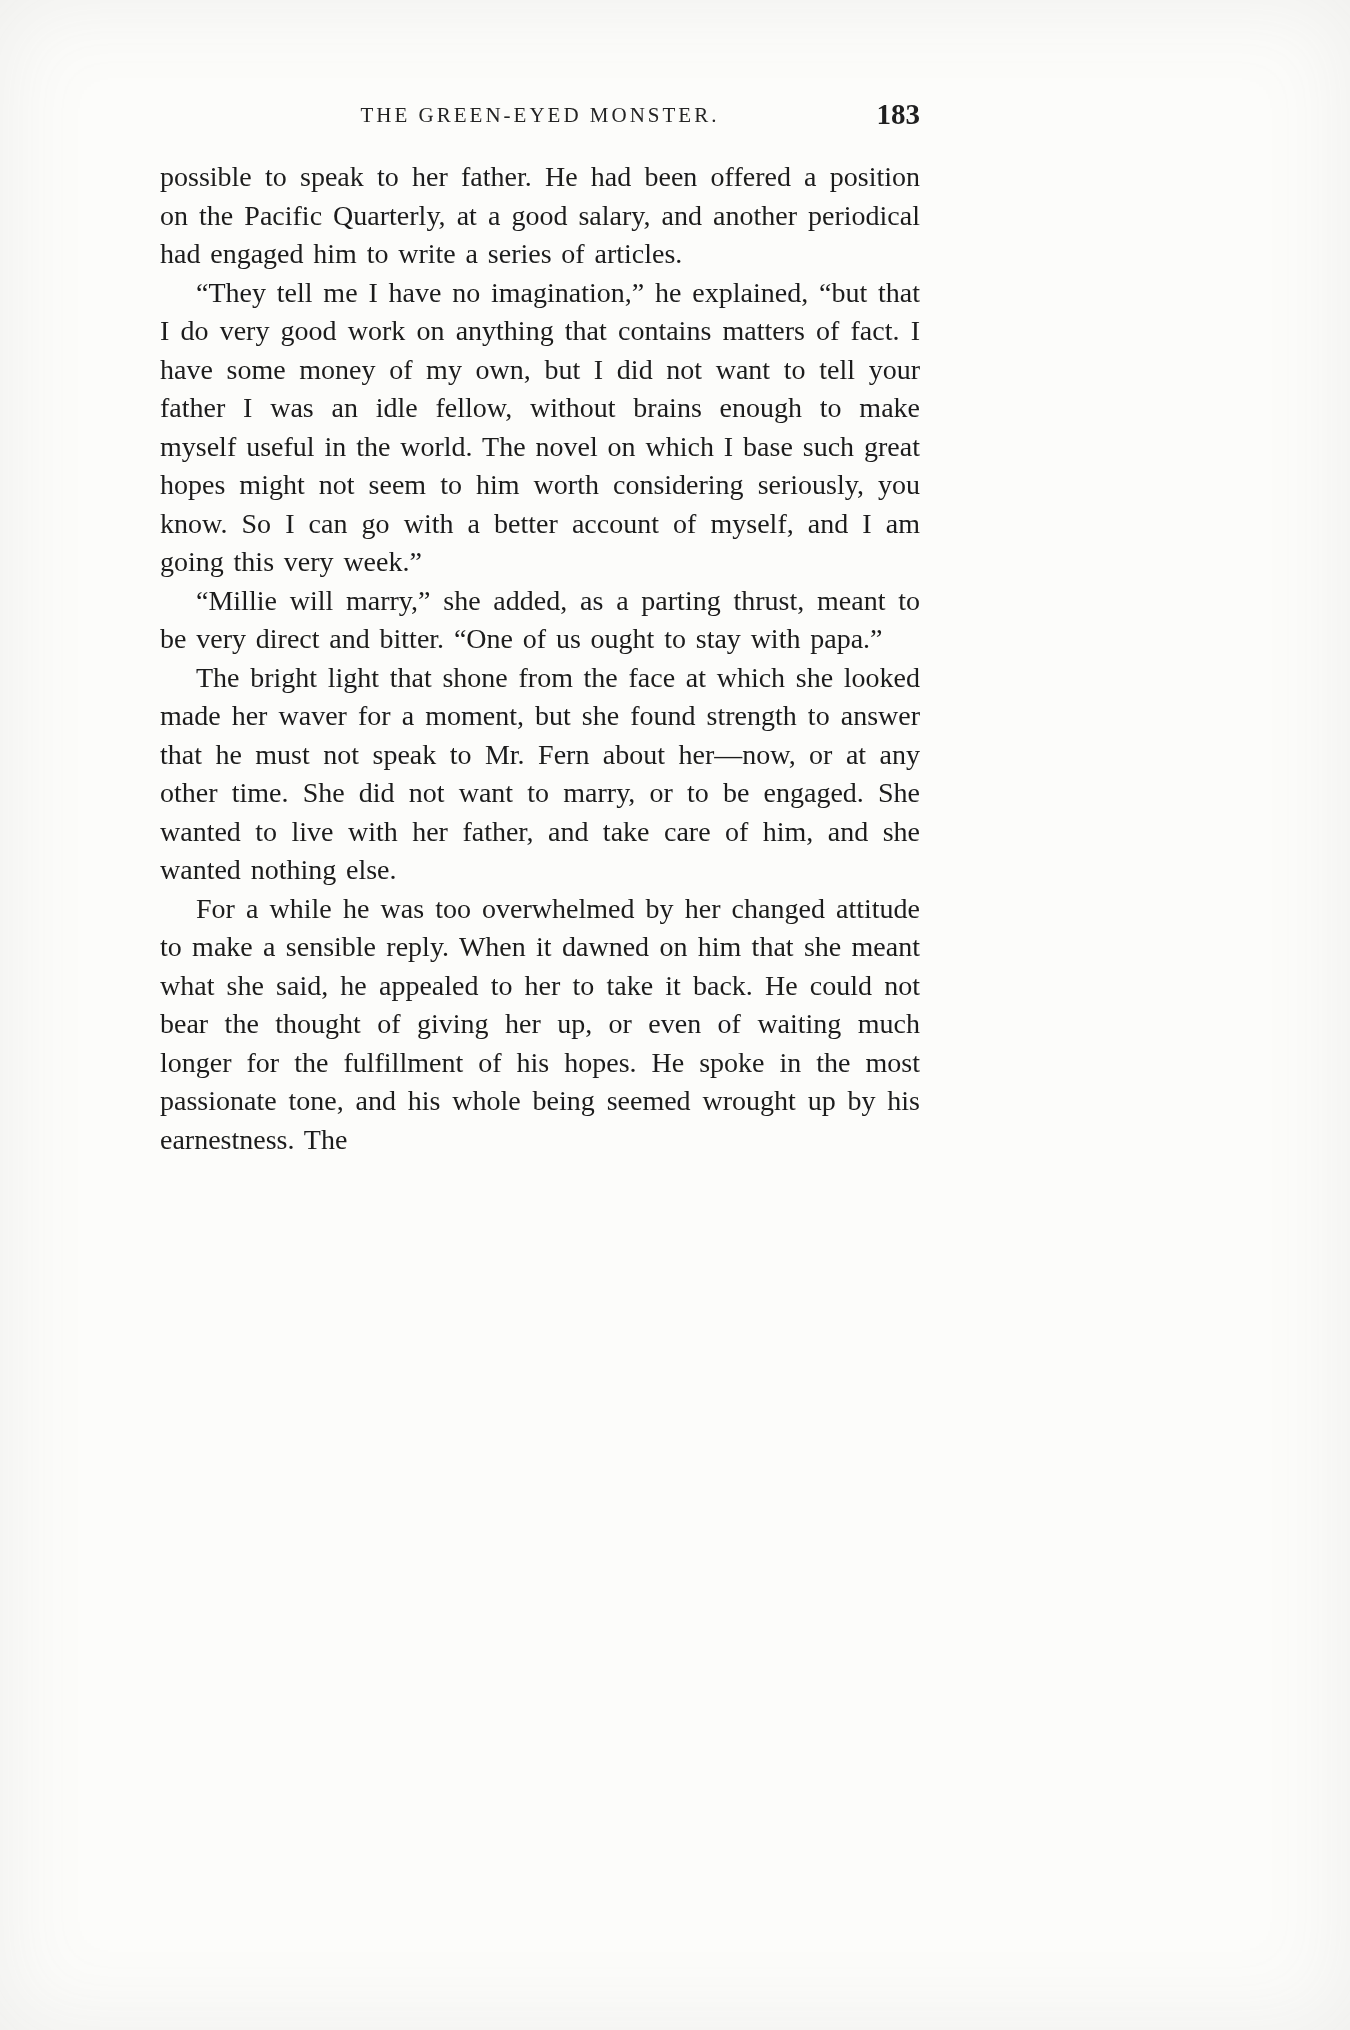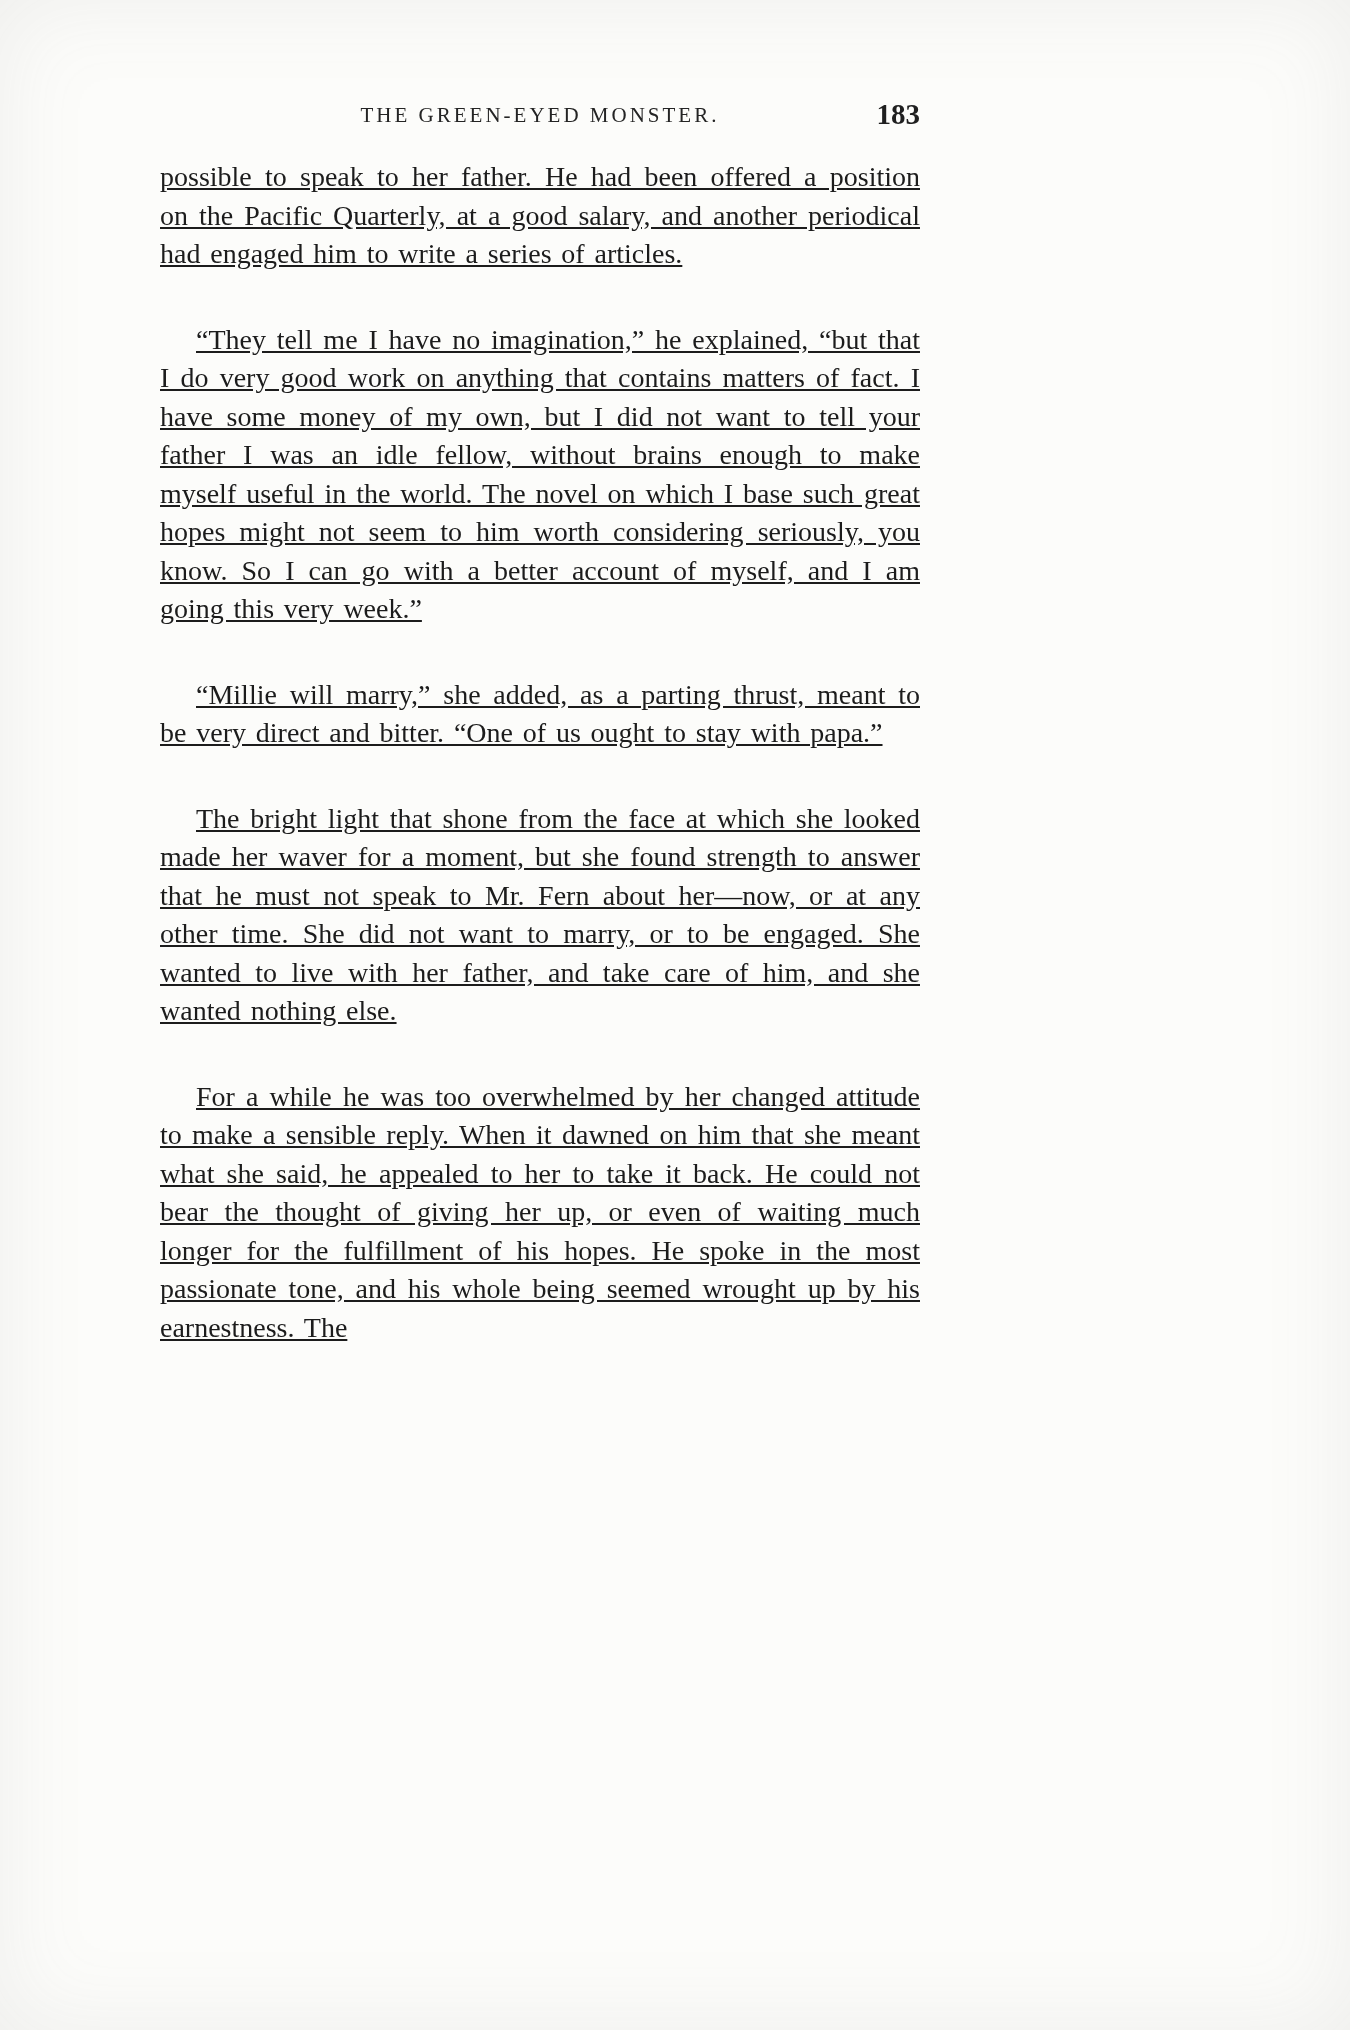--- a/index.html
+++ b/index.html
@@ -47,32 +47,30 @@
     right: 0;
     font-size: 29px;
     font-weight: bold;
     color: #1f1f1f;
   }
   .text-block {
     position: absolute;
     top: 158px;
     left: 160px;
     width: 760px;
-    text-decoration: underline;
   }
   .para {
     margin: 0;
     font-size: 28px;
     line-height: 38.5px;
     text-align: justify;
     word-spacing: 0.10em;
   }
   .para.indent {
     text-indent: 36px;
-    margin-top: 47px;
   }
 </style>
 </head>
 <body>
 
 <div class="scan-page">
   <div class="page-header">
     <span class="running-title">THE GREEN-EYED MONSTER.</span>
     <span class="page-number">183</span>
   </div>

